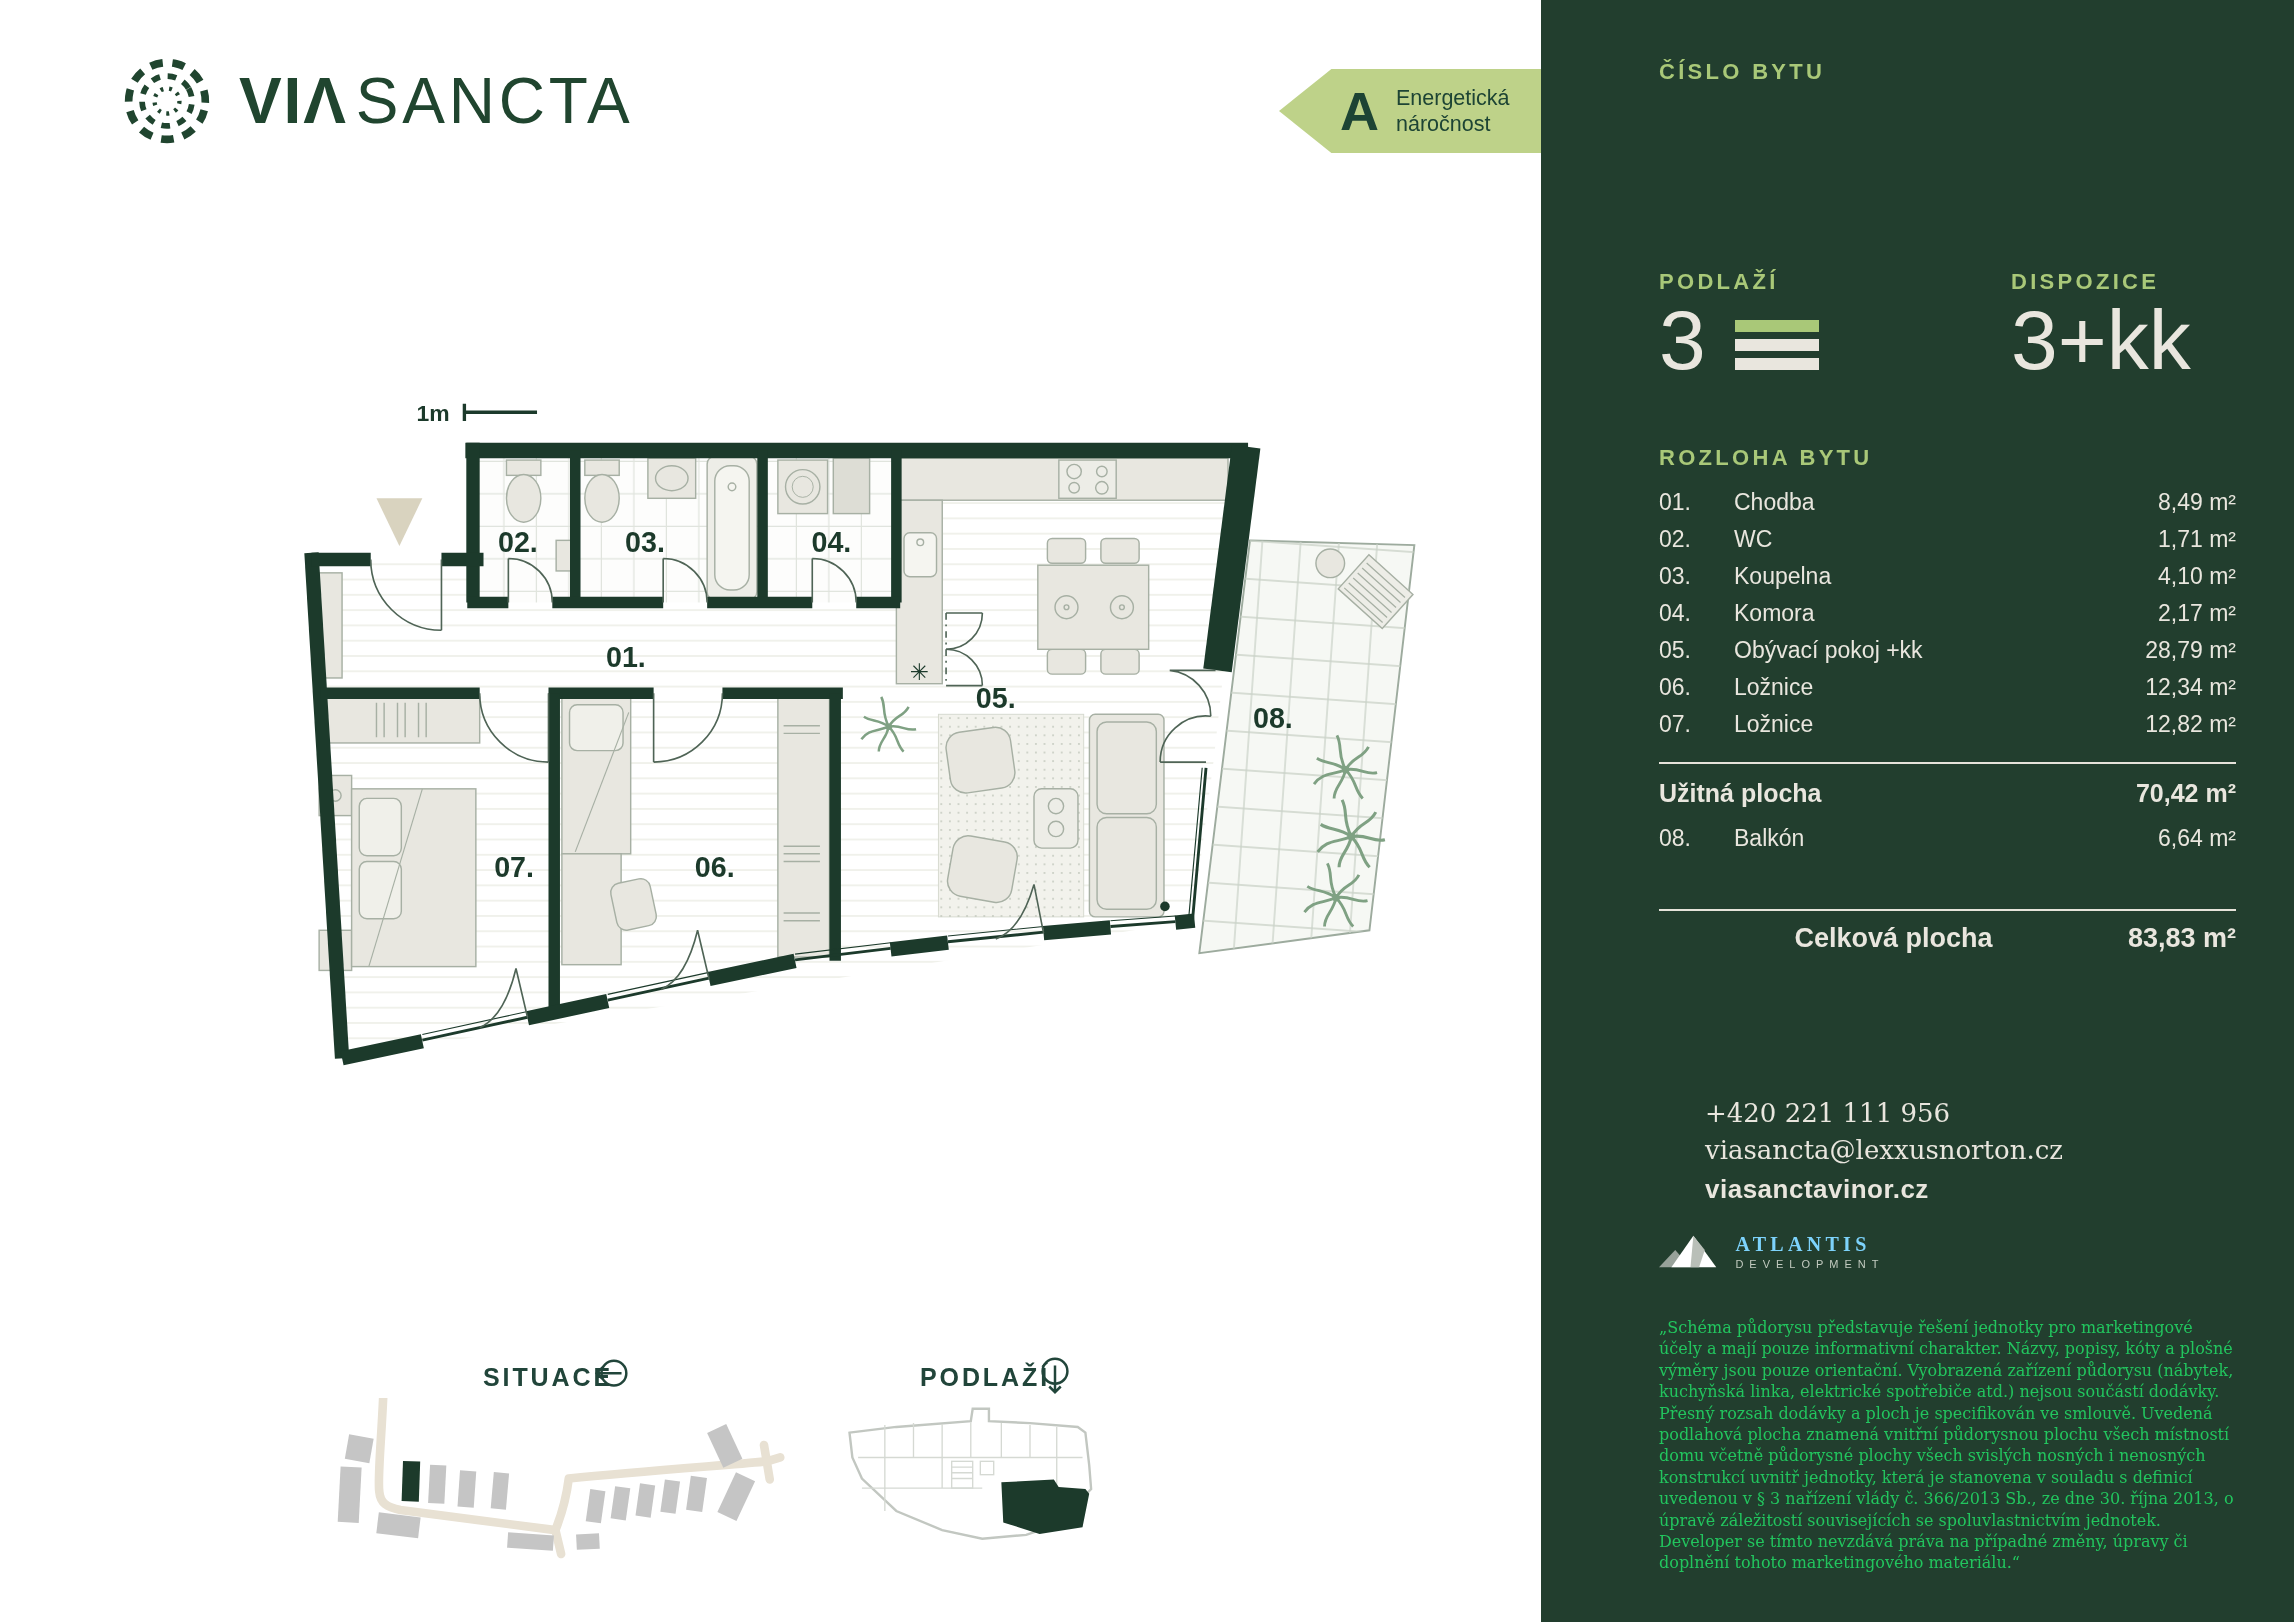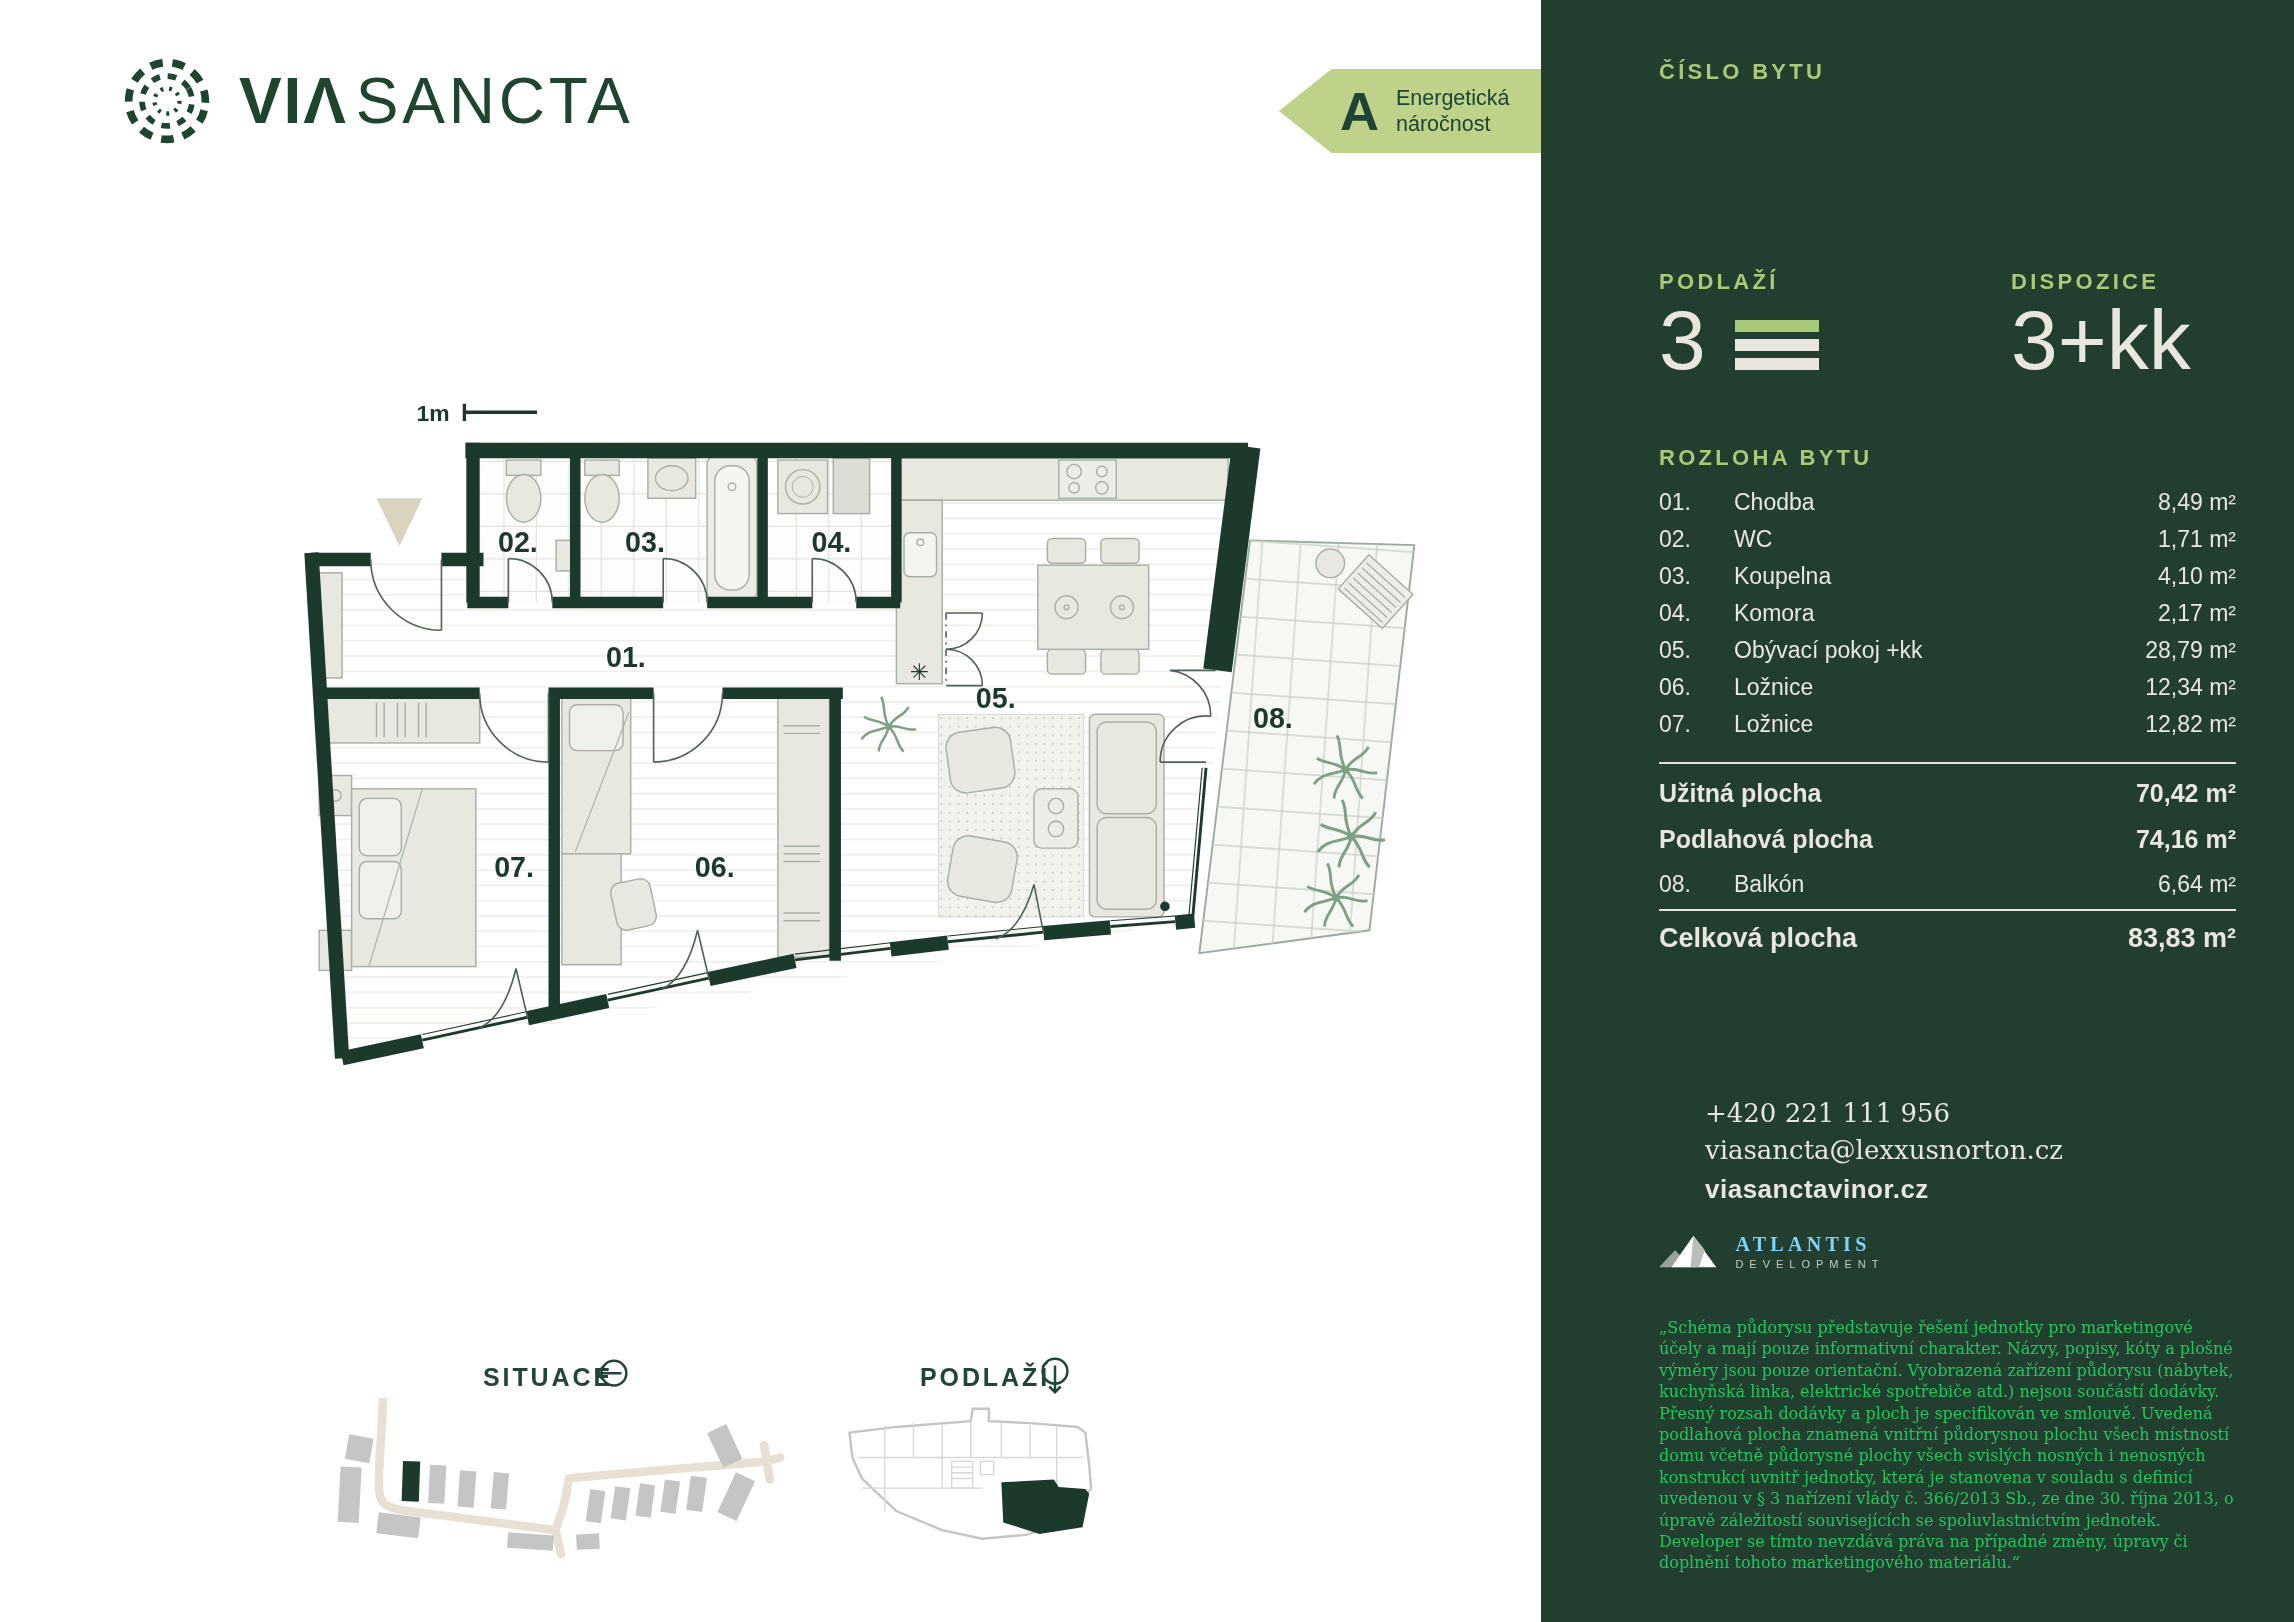--- a/index.html
+++ b/index.html
@@ -55,21 +55,21 @@
   .room-row .n{width:75px;}
   .room-row .name{flex:1;}
   .rule{left:118px;width:577px;height:1.9px;background:#E6E3DA;}
   .rule1{top:762px;} .rule2{top:909px;}
   .summary{left:118px;top:770px;width:577px;}
   .sum-row{display:flex;align-items:center;height:46px;font-size:25px;font-weight:600;}
   .sum-row .name{flex:1;}
   .bal-row{display:flex;align-items:center;height:44px;font-size:23px;font-weight:400;}
   .bal-row .n{width:75px;}
   .bal-row .name{flex:1;}
-  .total-row{left:118px;top:923px;width:577px;display:flex;align-items:center;font-size:27px;font-weight:600;}
+  .total-row{left:118px;top:923px;width:577px;display:flex;align-items:center;font-size:27px;font-weight:600;text-align:center;}
   .total-row .name{flex:1;}
   .contact{left:118px;top:1095px;margin-left:46px;}
   .contact .line{font-family:"DejaVu Serif",serif;font-size:26px;line-height:37px;font-weight:400;}
   .contact .web{font-family:"Liberation Sans",sans-serif;font-size:26px;line-height:40px;font-weight:700;letter-spacing:0.5px;}
   .devlogo{left:118px;top:1231px;display:flex;align-items:center;gap:13.4px;}
   .dev-name{font-size:20px;font-weight:700;letter-spacing:4.3px;color:#7dd3fc;line-height:1;font-family:Liberation Serif, serif;}
   .dev-sub{font-size:11px;letter-spacing:6px;color:#C3CBC0;margin-top:3.8px;}
   .disclaimer{left:118px;top:1317px;width:581px;font-family:"DejaVu Serif",serif;
     font-size:16px;line-height:21.4px;color:#22c55e;}
 
@@ -389,24 +389,20 @@
     </div>
   </div>
 
   <div class="abs rule rule1"></div>
 
   <div class="abs summary">
     <div class="sum-row">
       <span class="name">Užitná plocha</span>
       <span>70,42 m²</span>
     </div>
-    <div class="sum-row">
-      <span class="name">Podlahová plocha</span>
-      <span>74,16 m²</span>
-    </div>
     <div class="bal-row">
       <span class="n">08.</span>
       <span class="name">Balkón</span>
       <span>6,64 m²</span>
     </div>
   </div>
 
   <div class="abs rule rule2"></div>
 
   <div class="abs total-row">

